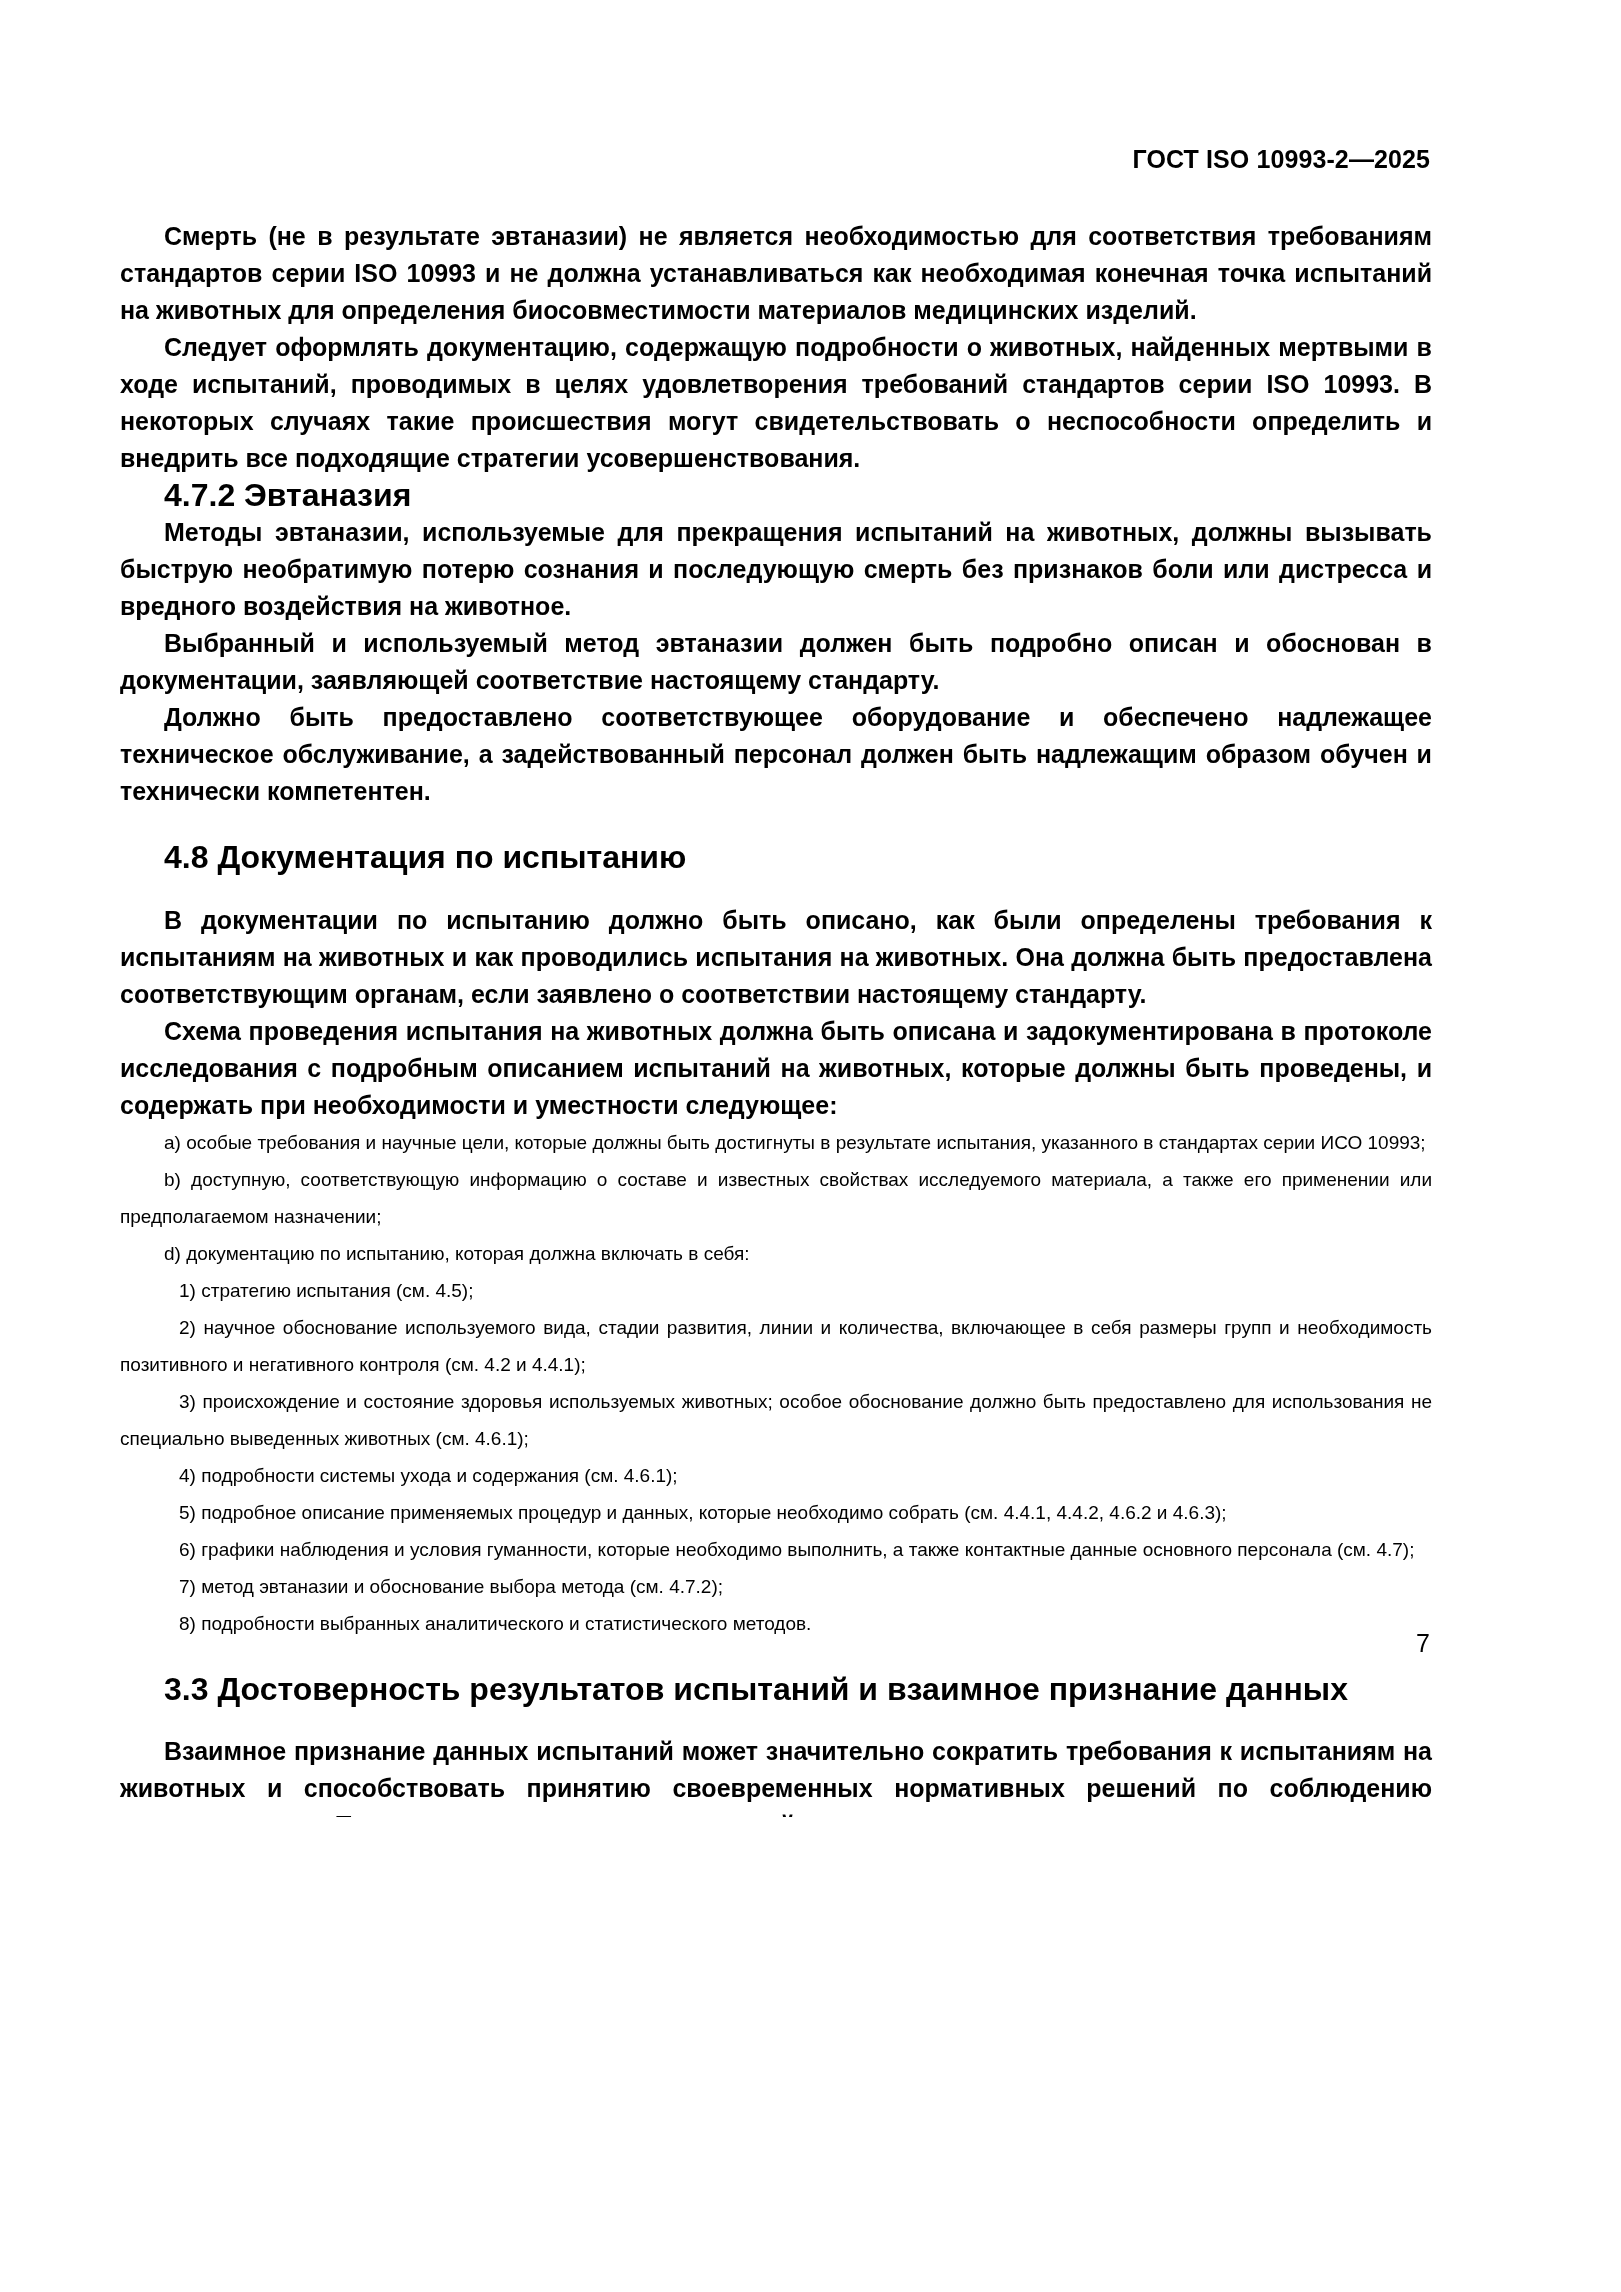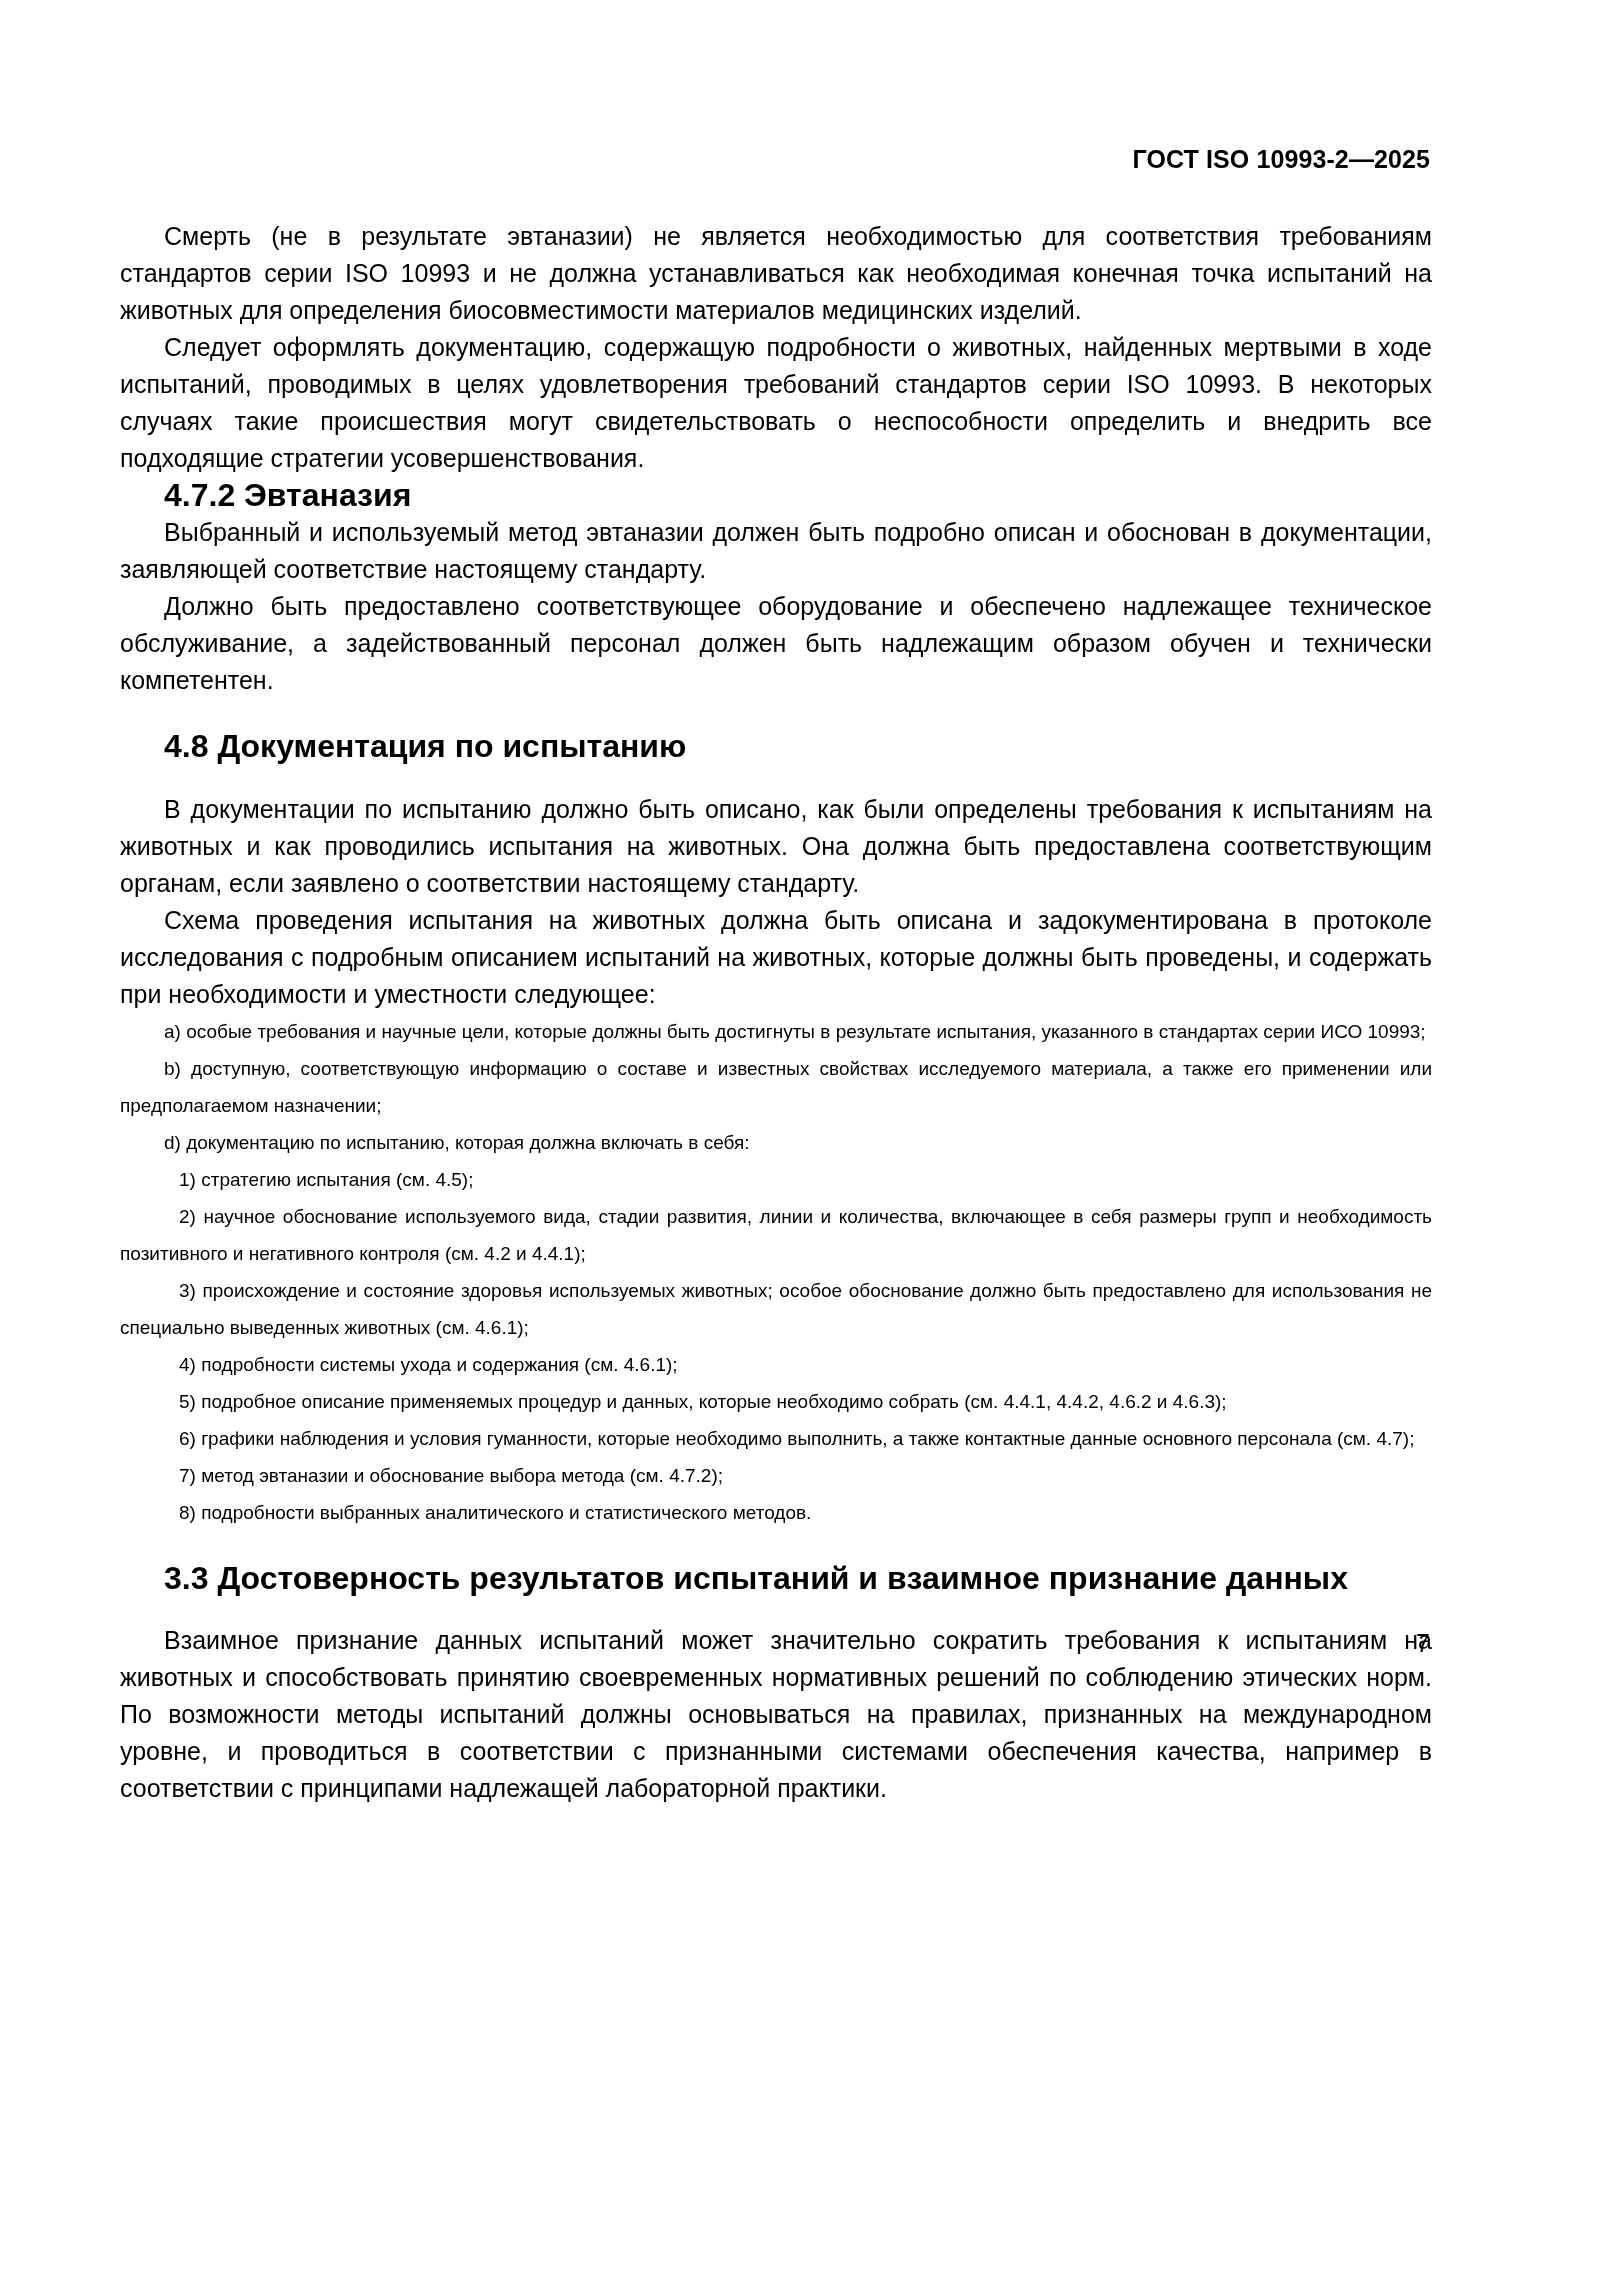--- a/index.html
+++ b/index.html
@@ -35,20 +35,21 @@
     width: 1312px;
   }
   .para {
     font-size: 25px;
     line-height: 37px;
     text-align: justify;
     text-align-last: left;
     margin: 0;
     text-indent: 44px;
     hyphens: manual;
+    font-weight: bold;
   }
   
   .listitem {
     font-size: 19px;
     line-height: 37px;
     text-align: justify;
     text-align-last: left;
     margin: 0;
     text-indent: 44px;
   }
@@ -85,20 +86,21 @@
   <div class="header">ГОСТ ISO 10993-2—2025</div>
 
   <div class="content">
 
     <p class="para">Смерть (не в результате эвтаназии) не является необходимостью для соответствия требованиям стандартов серии ISO 10993 и не должна устанавливаться как необходимая конечная точка испытаний на животных для определения биосовместимости материалов медицинских изделий.</p>
 
     <p class="para">Следует оформлять документацию, содержащую подробности о животных, найденных мертвыми в ходе испытаний, проводимых в целях удовлетворения требований стандартов серии ISO 10993. В некоторых случаях такие происшествия могут свидетельствовать о неспособности определить и внедрить все подходящие стратегии усовершенствования.</p>
 
     <div class="h2">4.7.2  Эвтаназия</div>
 
+    <p class="para">Методы эвтаназии, используемые для прекращения испытаний на животных, должны вызывать быструю необратимую потерю сознания и последующую смерть без признаков боли или дистресса и вредного воздействия на животное.</p>
 
     <p class="para">Выбранный и используемый метод эвтаназии должен быть подробно описан и обоснован в документации, заявляющей соответствие настоящему стандарту.</p>
 
     <p class="para">Должно быть предоставлено соответствующее оборудование и обеспечено надлежащее техническое обслуживание, а задействованный персонал должен быть надлежащим образом обучен и технически компетентен.</p>
 
     <div class="h2 spaced-before spaced-after">4.8  Документация по испытанию</div>
 
     <p class="para">В документации по испытанию должно быть описано, как были определены требования к испытаниям на животных и как проводились испытания на животных. Она должна быть предоставлена соответствующим органам, если заявлено о соответствии настоящему стандарту.</p>
 
     <p class="para">Схема проведения испытания на животных должна быть описана и задокументирована в протоколе исследования с подробным описанием испытаний на животных, которые должны быть проведены, и содержать при необходимости и уместности следующее:</p>

